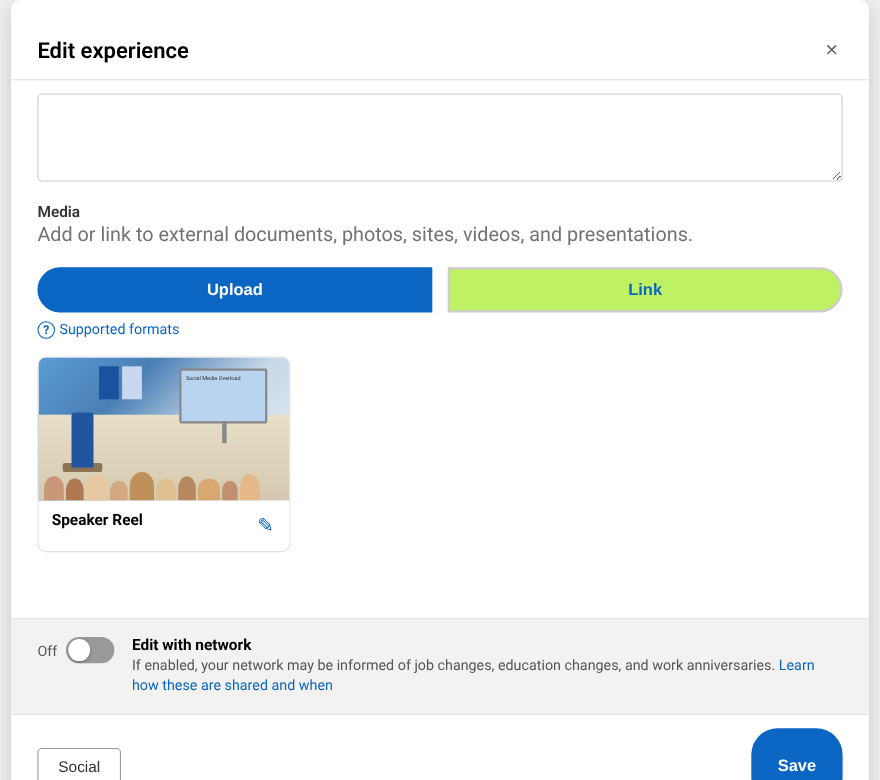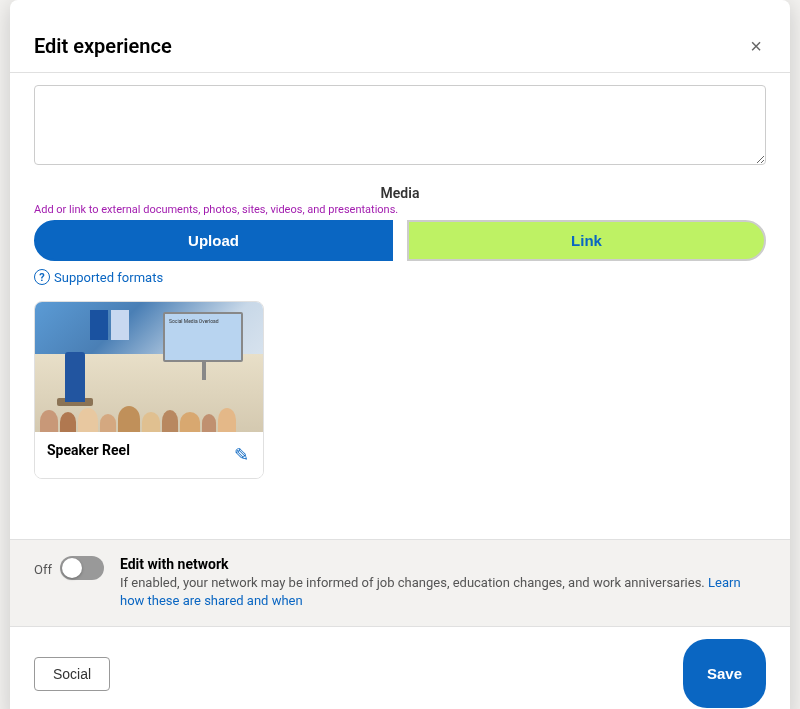--- a/index.html
+++ b/index.html
@@ -57,26 +57,25 @@
       outline: none;
     }
     .media-section {
       margin-top: 16px;
     }
     .media-label {
       font-size: 14px;
       font-weight: 600;
       color: #333;
       margin-bottom: 2px;
-      text-align: center;
     }
     .media-description {
-      font-size: 11px;
-      color: #a21caf;
-      margin-bottom: 4px;
+      font-size: 18px;
+      color: #737373;
+      margin-bottom: 19px;
     }
     .media-buttons {
       display: flex;
       gap: 14px;
       margin-bottom: 8px;
     }
     .upload-btn {
       flex: 1;
       background: #0a66c2;
       color: #fff;

